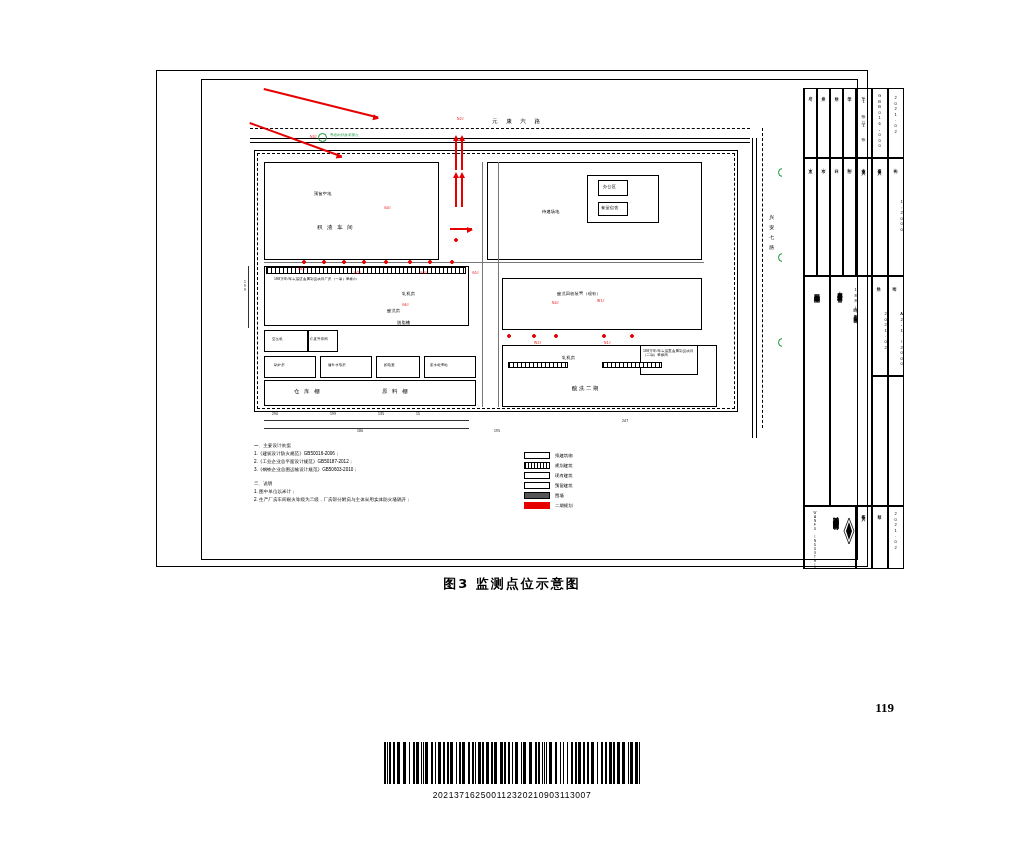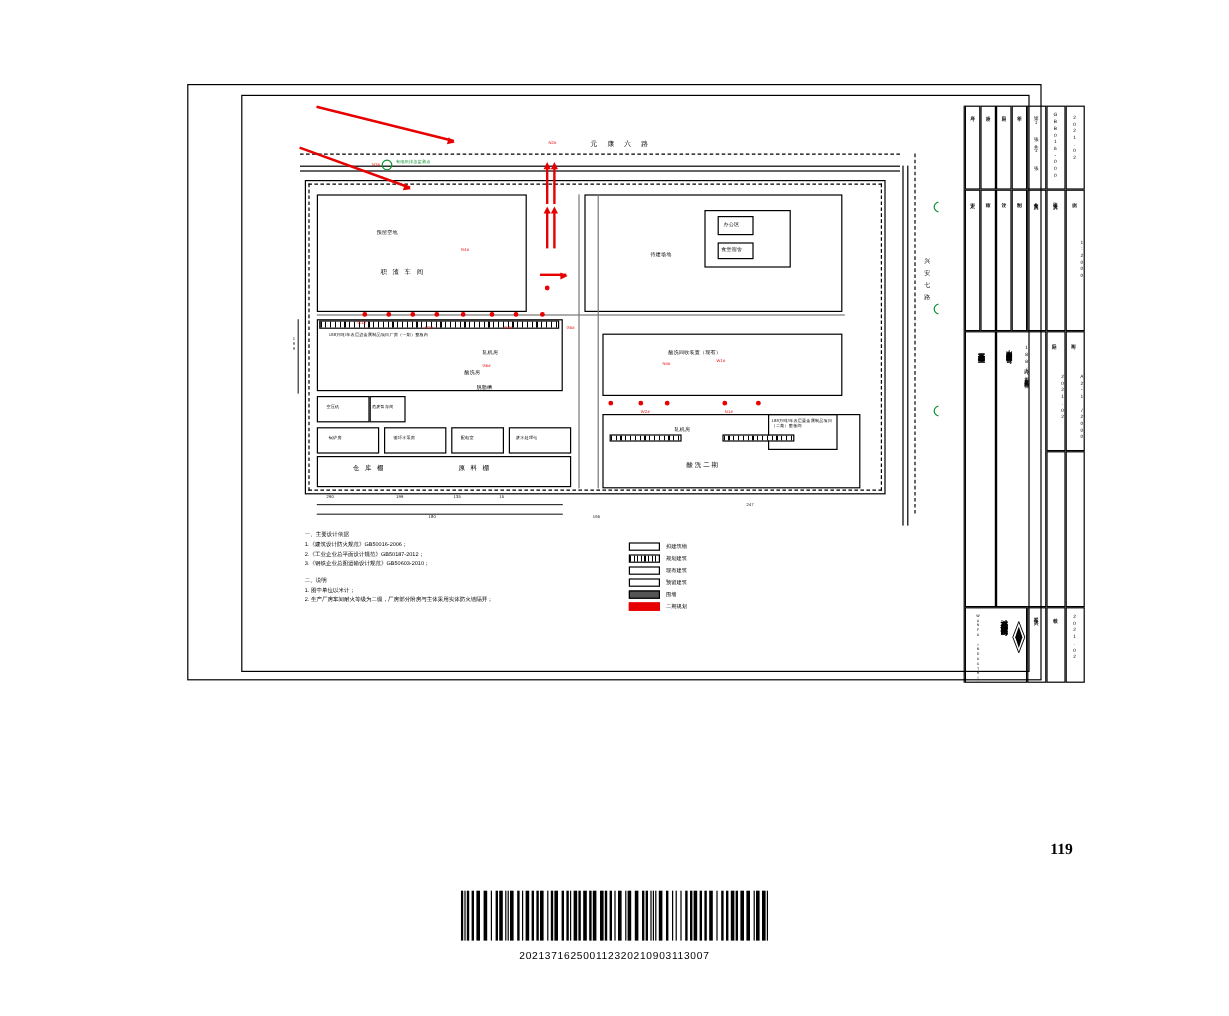--- a/index.html
+++ b/index.html
@@ -512,20 +512,21 @@
         </div>
 
         <div class="tb-cell" style="left:68px;top:288px;width:16px;height:130px;"></div>
         <div class="tb-cell" style="left:84px;top:288px;width:16px;height:130px;"></div>
 
       </div>
 
     </div>
   </div>
 
+  <div class="caption">图3   监测点位示意图</div>
 
   <div class="pageno">119</div>
 
   <div class="barcode-wrap">
     <svg class="barcode" viewBox="0 0 256 42" preserveAspectRatio="none">
       <g fill="#000" id="bars">
           <rect x="0" y="0" width="2" height="42"></rect>
           <rect x="3" y="0" width="1" height="42"></rect>
           <rect x="5" y="0" width="2" height="42"></rect>
           <rect x="9" y="0" width="2" height="42"></rect>

